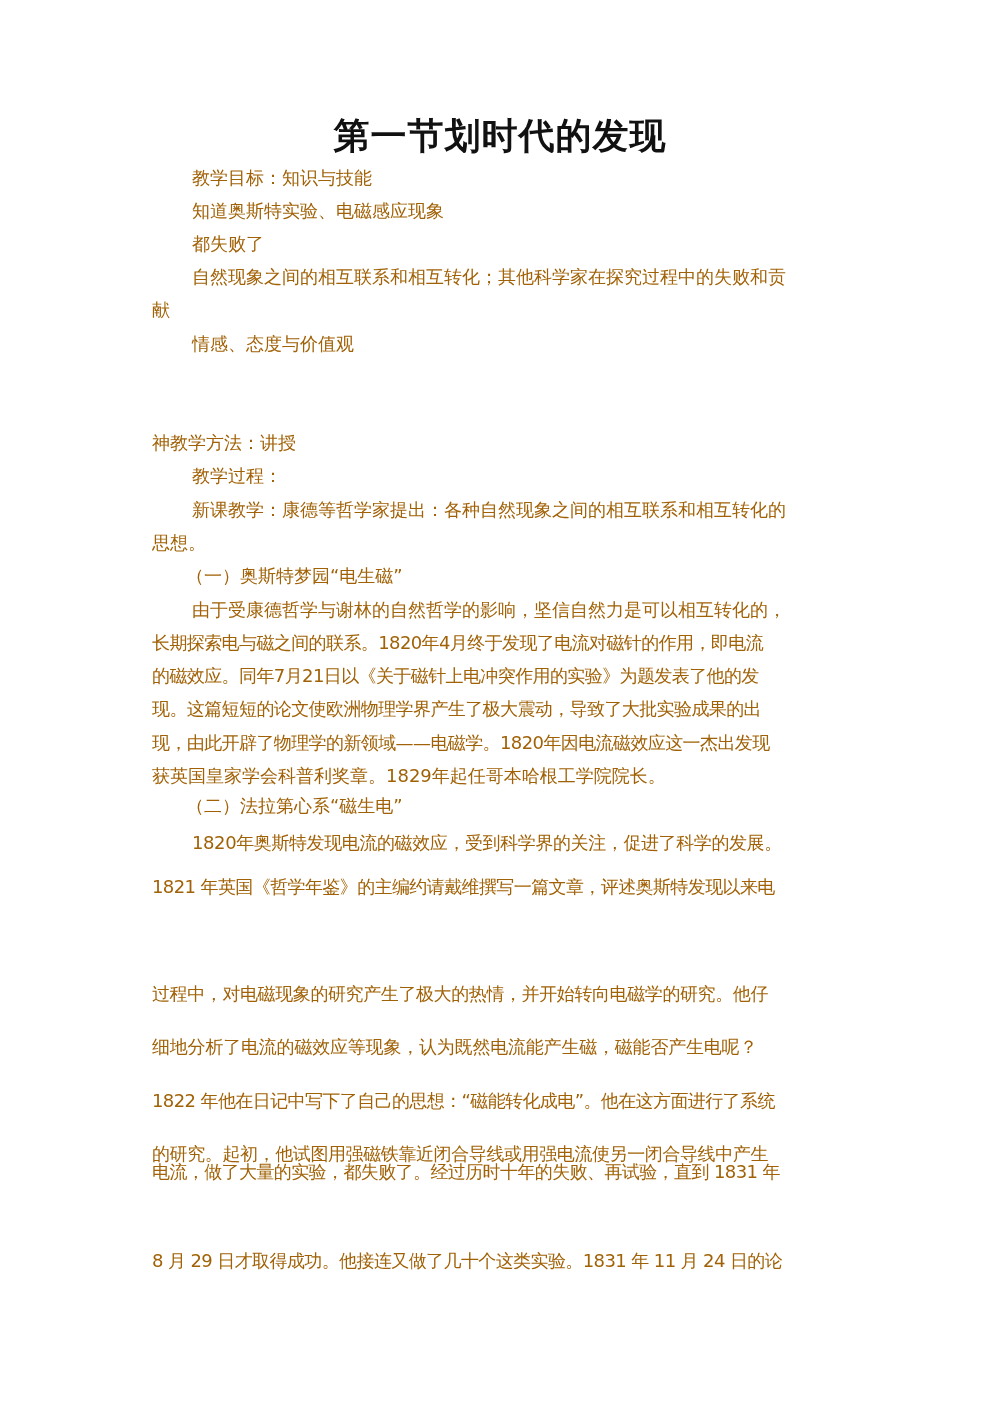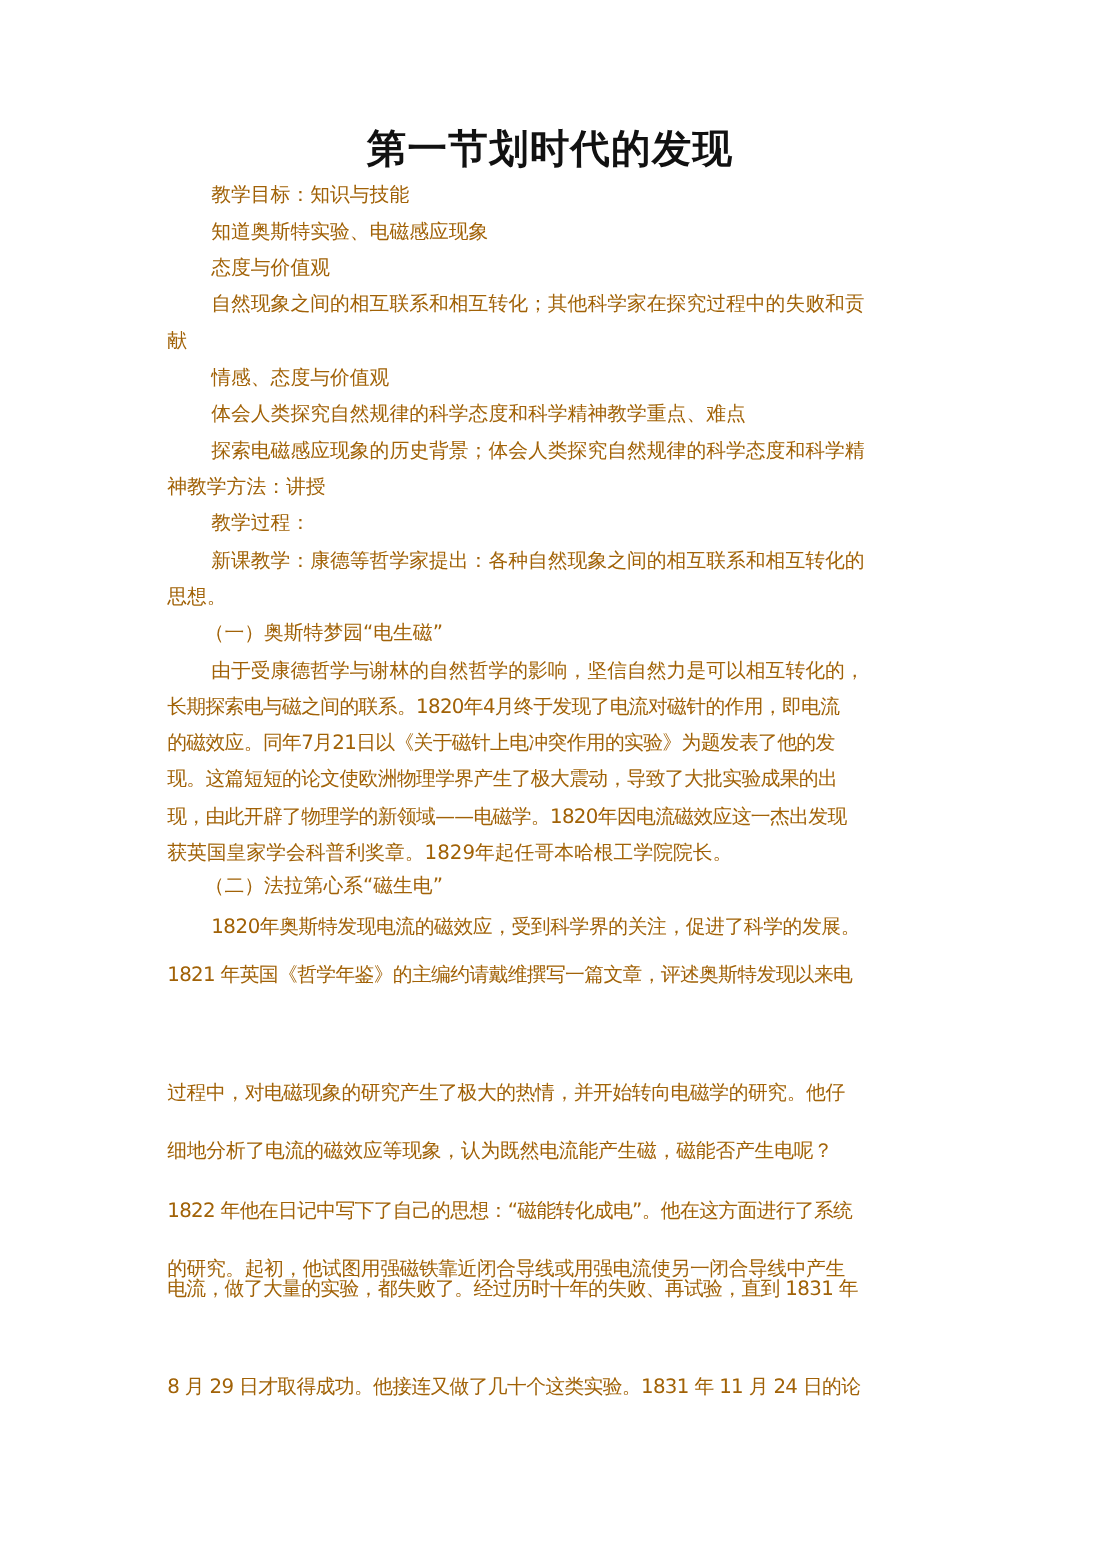--- a/index.html
+++ b/index.html
@@ -14,26 +14,24 @@
     .indent2 { left: 186px; }
   </style>
 </head>
 <body>
 
 <div class="page">
   <div class="title">第一节划时代的发现</div>
 
   <div class="line indent" style="top:164px">教学目标：知识与技能</div>
   <div class="line indent" style="top:197px">知道奥斯特实验、电磁感应现象</div>
-  <div class="line indent" style="top:230px">态度与价值观</div>
+  <div class="line indent" style="top:230px">都失败了</div>
   <div class="line indent" style="top:263px">自然现象之间的相互联系和相互转化；其他科学家在探究过程中的失败和贡</div>
   <div class="line" style="top:296px">献</div>
   <div class="line indent" style="top:330px">情感、态度与价值观</div>
-  <div class="line indent" style="top:363px">体会人类探究自然规律的科学态度和科学精神教学重点、难点</div>
-  <div class="line indent" style="top:396px">探索电磁感应现象的历史背景；体会人类探究自然规律的科学态度和科学精</div>
   <div class="line" style="top:429px">神教学方法：讲授</div>
   <div class="line indent" style="top:462px">教学过程：</div>
   <div class="line indent" style="top:496px">新课教学：康德等哲学家提出：各种自然现象之间的相互联系和相互转化的</div>
   <div class="line" style="top:529px">思想。</div>
   <div class="line indent2" style="top:562px">（一）奥斯特梦园“电生磁”</div>
   <div class="line indent" style="top:596px">由于受康德哲学与谢林的自然哲学的影响，坚信自然力是可以相互转化的，</div>
   <div class="line" style="top:629px; letter-spacing:-0.6px">长期探索电与磁之间的联系。1820年4月终于发现了电流对磁针的作用，即电流</div>
   <div class="line" style="top:662px; letter-spacing:-0.6px">的磁效应。同年7月21日以《关于磁针上电冲突作用的实验》为题发表了他的发</div>
   <div class="line" style="top:695px; letter-spacing:-0.6px">现。这篇短短的论文使欧洲物理学界产生了极大震动，导致了大批实验成果的出</div>
   <div class="line" style="top:729px; letter-spacing:-0.6px">现，由此开辟了物理学的新领域——电磁学。1820年因电流磁效应这一杰出发现</div>

